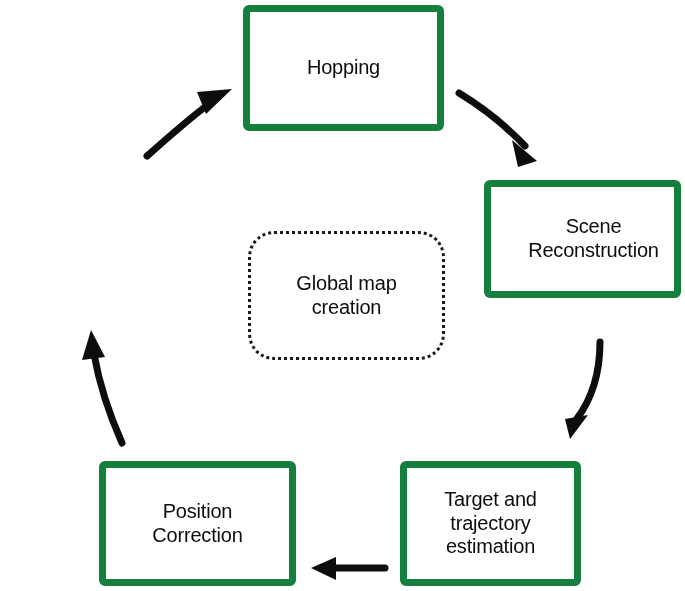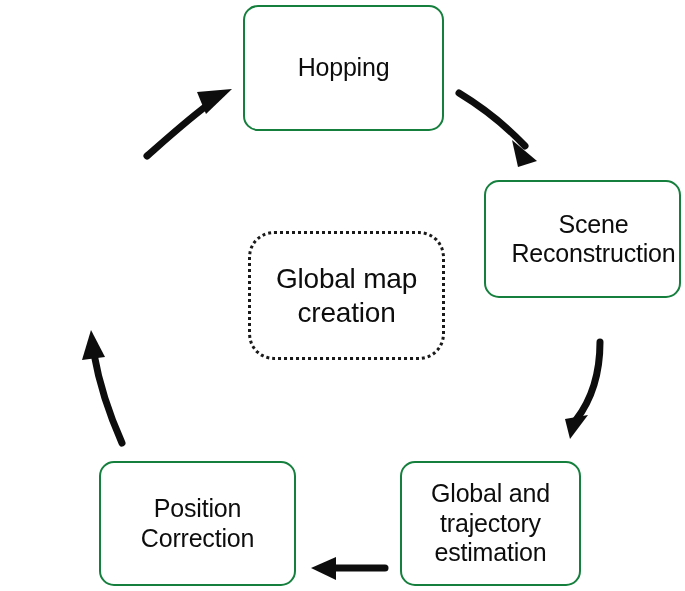--- a/index.html
+++ b/index.html
@@ -13,38 +13,38 @@
   #diagram {
     position: relative;
     width: 685px;
     height: 591px;
     background: #ffffff;
     overflow: hidden;
   }
   .node {
     position: absolute;
     box-sizing: border-box;
-    border: 2px solid #15803d;
-    border-radius: 15px;
+    border: 7px solid #15803d;
+    border-radius: 6px;
     background: #ffffff;
     display: flex;
     align-items: center;
     justify-content: center;
     text-align: center;
     color: #0d0d0d;
-    font-size: 25px;
+    font-size: 20px;
     line-height: 1.18;
     letter-spacing: -0.2px;
     white-space: pre-line;
     z-index: 2;
   }
   .node.dotted {
     border: 3px dotted #1a1a1a;
     border-radius: 26px;
-    font-size: 28px;
+    font-size: 20px;
   }
   #node-hopping   { left: 243px; top: 5px;   width: 201px; height: 126px; }
   #node-scene     { left: 484px; top: 180px; width: 197px; height: 118px; padding-left: 22px; }
   #node-scale     { left: 400px; top: 461px; width: 181px; height: 125px; }
   #node-position  { left: 99px;  top: 461px; width: 197px; height: 125px; }
   #node-target    { left: 5px;   top: 180px; width: 196px; height: 118px; }
   #node-global    { left: 248px; top: 231px; width: 197px; height: 129px; }
 
   #arrows {
     position: absolute;
@@ -95,21 +95,21 @@
       <path class="arrow-path" d="M 122,443 C 110,416 100,388 94,354"></path>
       <polygon class="arrow-head" points="82,360 91,330 105,357"></polygon>
     </g>
   </svg>
 
   <div class="node" id="node-hopping">Hopping</div>
 
   <div class="node" id="node-scene">Scene
 Reconstruction</div>
 
-  <div class="node" id="node-scale">Global and
+  <div class="node" id="node-scale">Target and
 trajectory
 estimation</div>
 
   <div class="node" id="node-position">Position
 Correction</div>
 
 
   <div class="node dotted" id="node-global">Global map
 creation</div>
 

